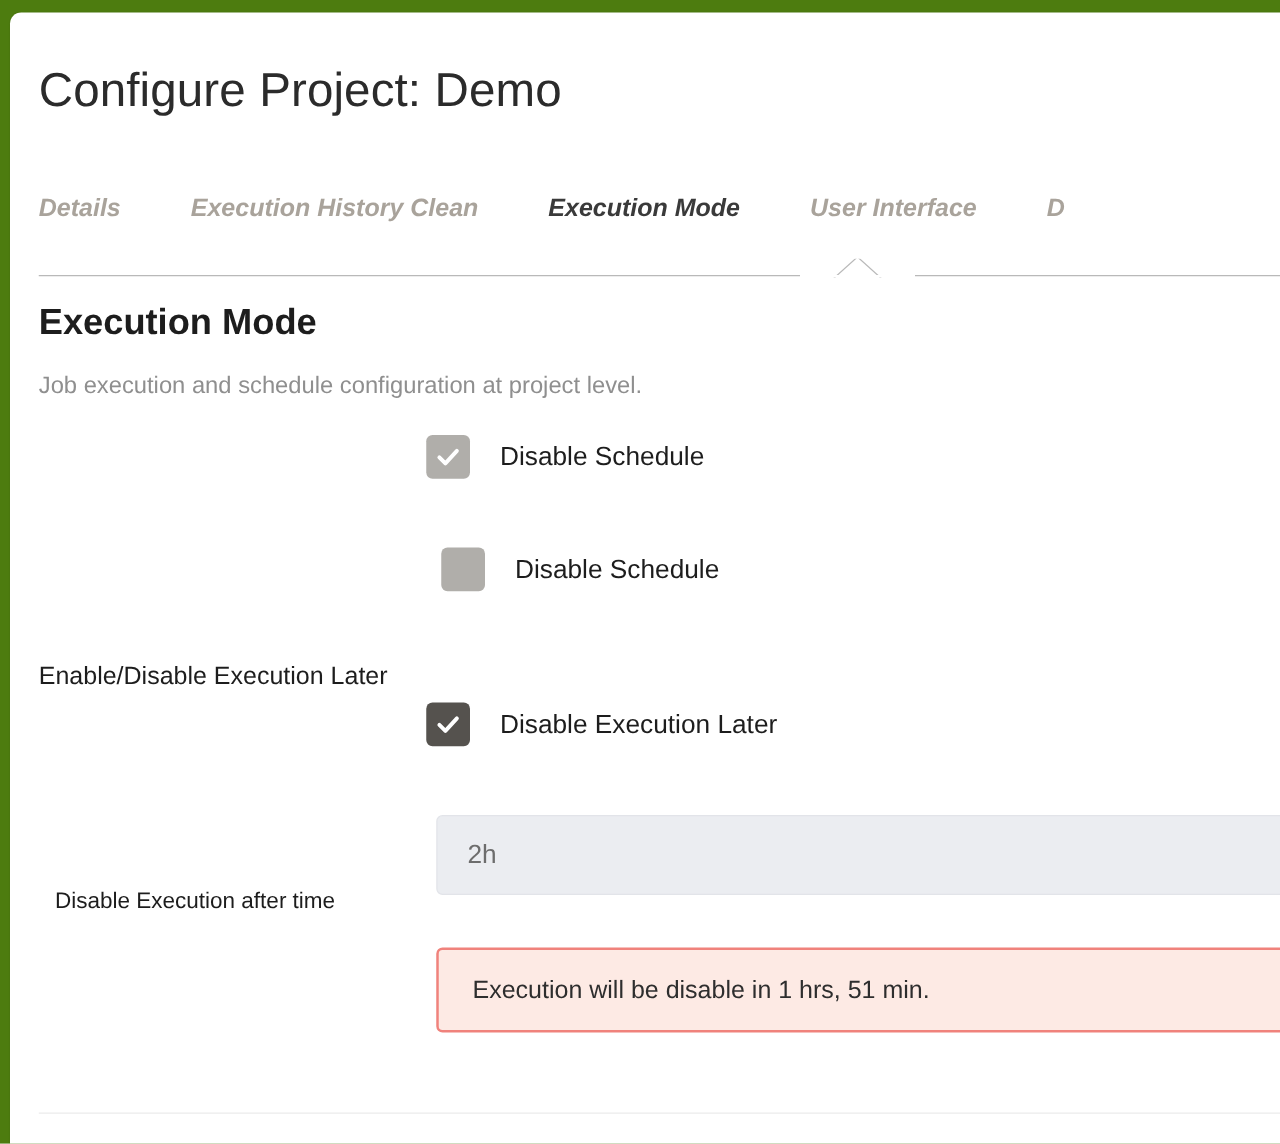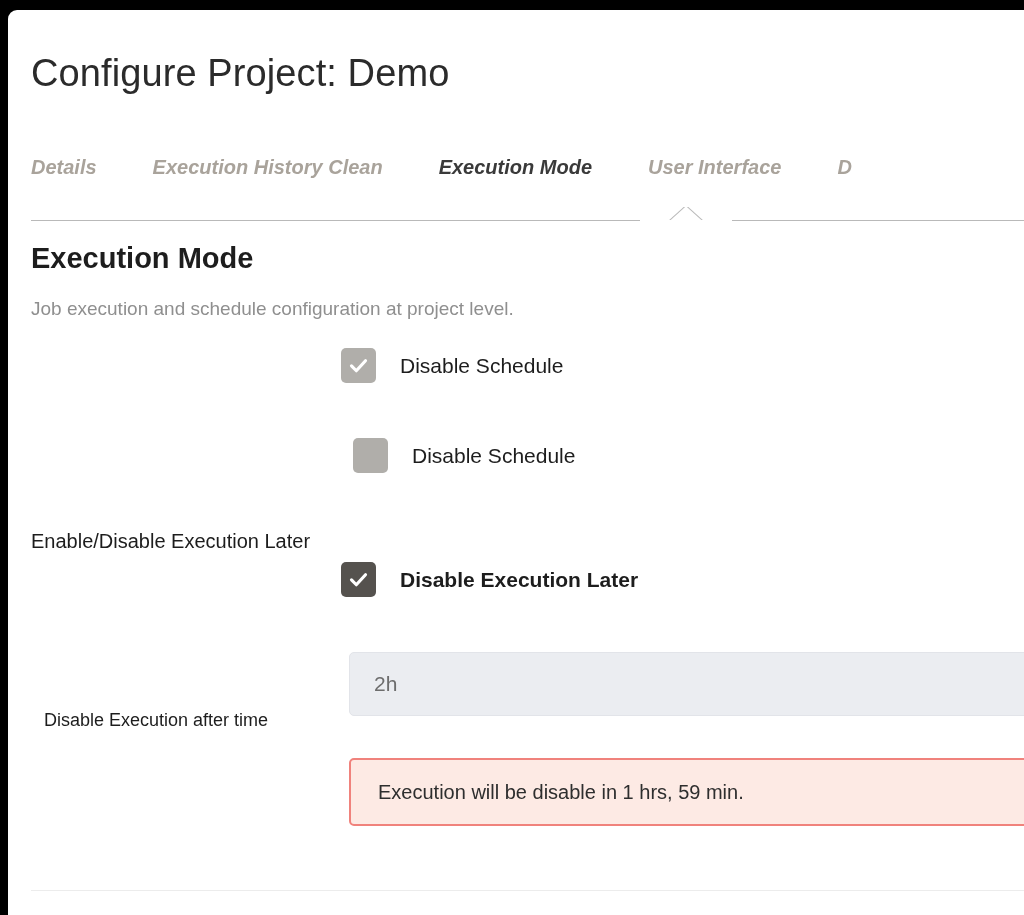--- a/index.html
+++ b/index.html
@@ -11,21 +11,21 @@
     overflow: hidden;
     background: #f4f4f4;
     font-family: "Liberation Sans", sans-serif;
     -webkit-font-smoothing: antialiased;
   }
 
   #page {
     position: relative;
     width: 1024px;
     height: 915px;
-    background: #000000;
+    background: #4d7c0f;
     overflow: hidden;
   }
 
   
   .card {
     position: absolute;
     left: 8px;
     top: 10px;
     width: 1040px;          
     height: 920px;
@@ -146,21 +146,21 @@
 
   
   .cb-row {
     position: absolute;
     left: 333px;
     display: flex;
     align-items: center;
   }
   .cb-row.r1 { top: 338px; }
   .cb-row.r2 { top: 428px; padding-left: 12px; }
-  .cb-row.r3 { top: 552px; font-weight: bold; }
+  .cb-row.r3 { top: 552px; }
 
   .checkbox {
     width: 35px;
     height: 35px;
     border-radius: 5px;
     background: #b0aeaa;
     display: inline-flex;
     align-items: center;
     justify-content: center;
     flex: 0 0 auto;
@@ -300,19 +300,19 @@
           <path d="M4 12.5 L9.5 18 L20 6.5" fill="none" stroke="#ffffff" stroke-width="3.6" stroke-linecap="round" stroke-linejoin="round"></path>
         </svg>
       </span>
       <span class="cb-label">Disable Execution Later</span>
     </div>
 
     <div class="field-label">Disable Execution after time</div>
     <input class="text-input" type="text" value="2h" style="">
 
     <div class="alert">
-      <span class="alert-text">Execution will be disable in 1 hrs, 59 min.</span>
+      <span class="alert-text">Execution will be disable in 1 hrs, 51 min.</span>
     </div>
 
     <div class="footer-divider"></div>
 
   </div>
 </div>
 
 </body></html>

